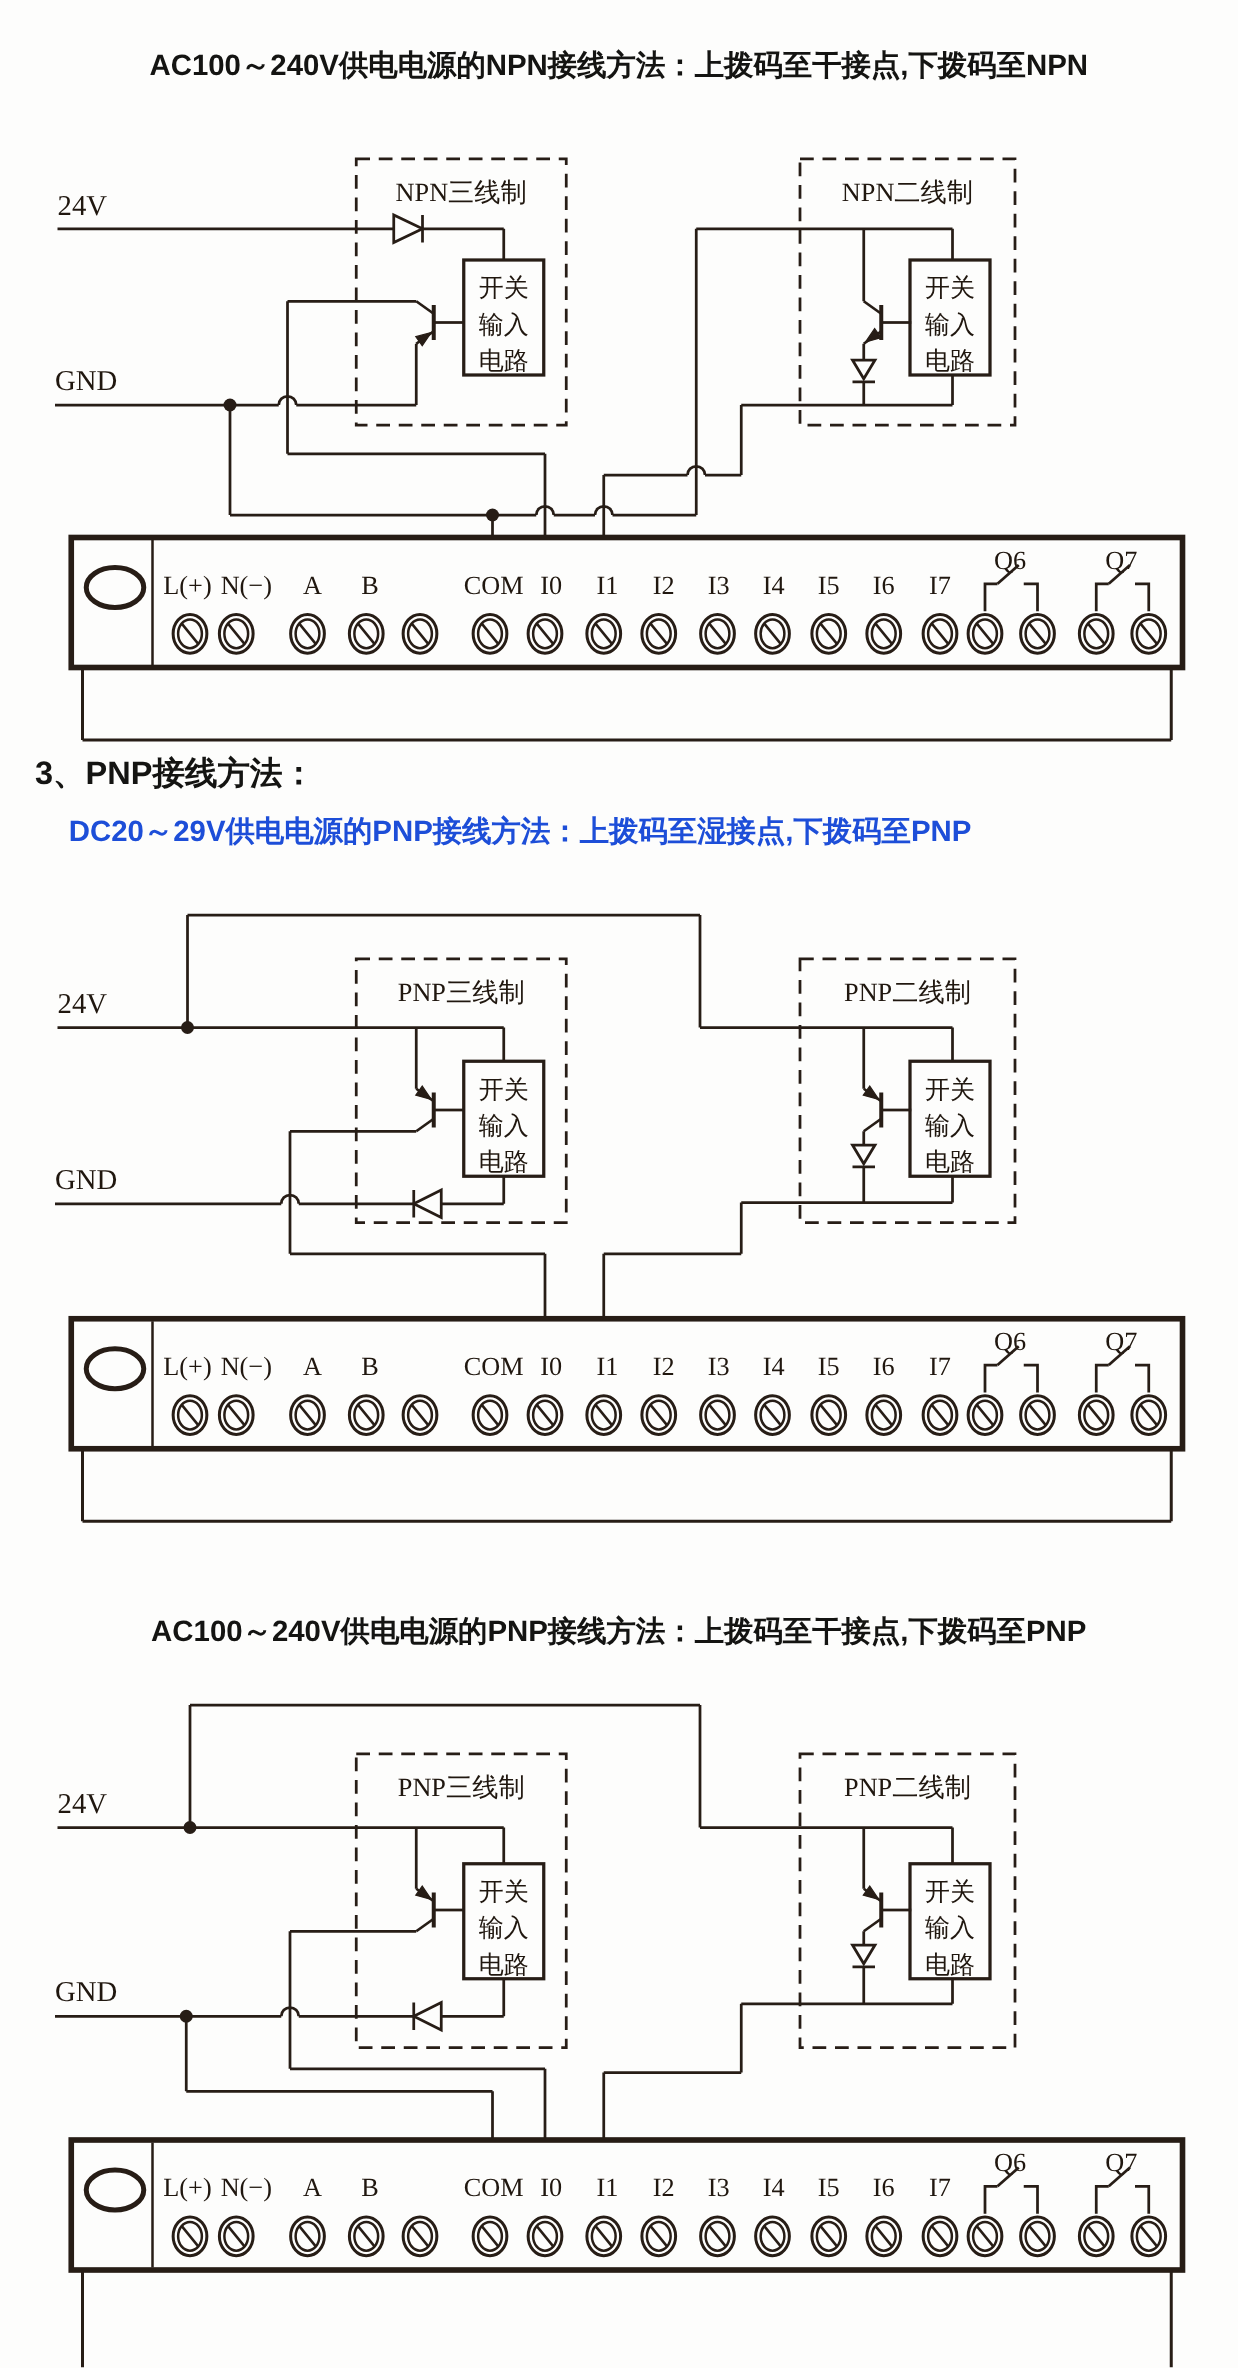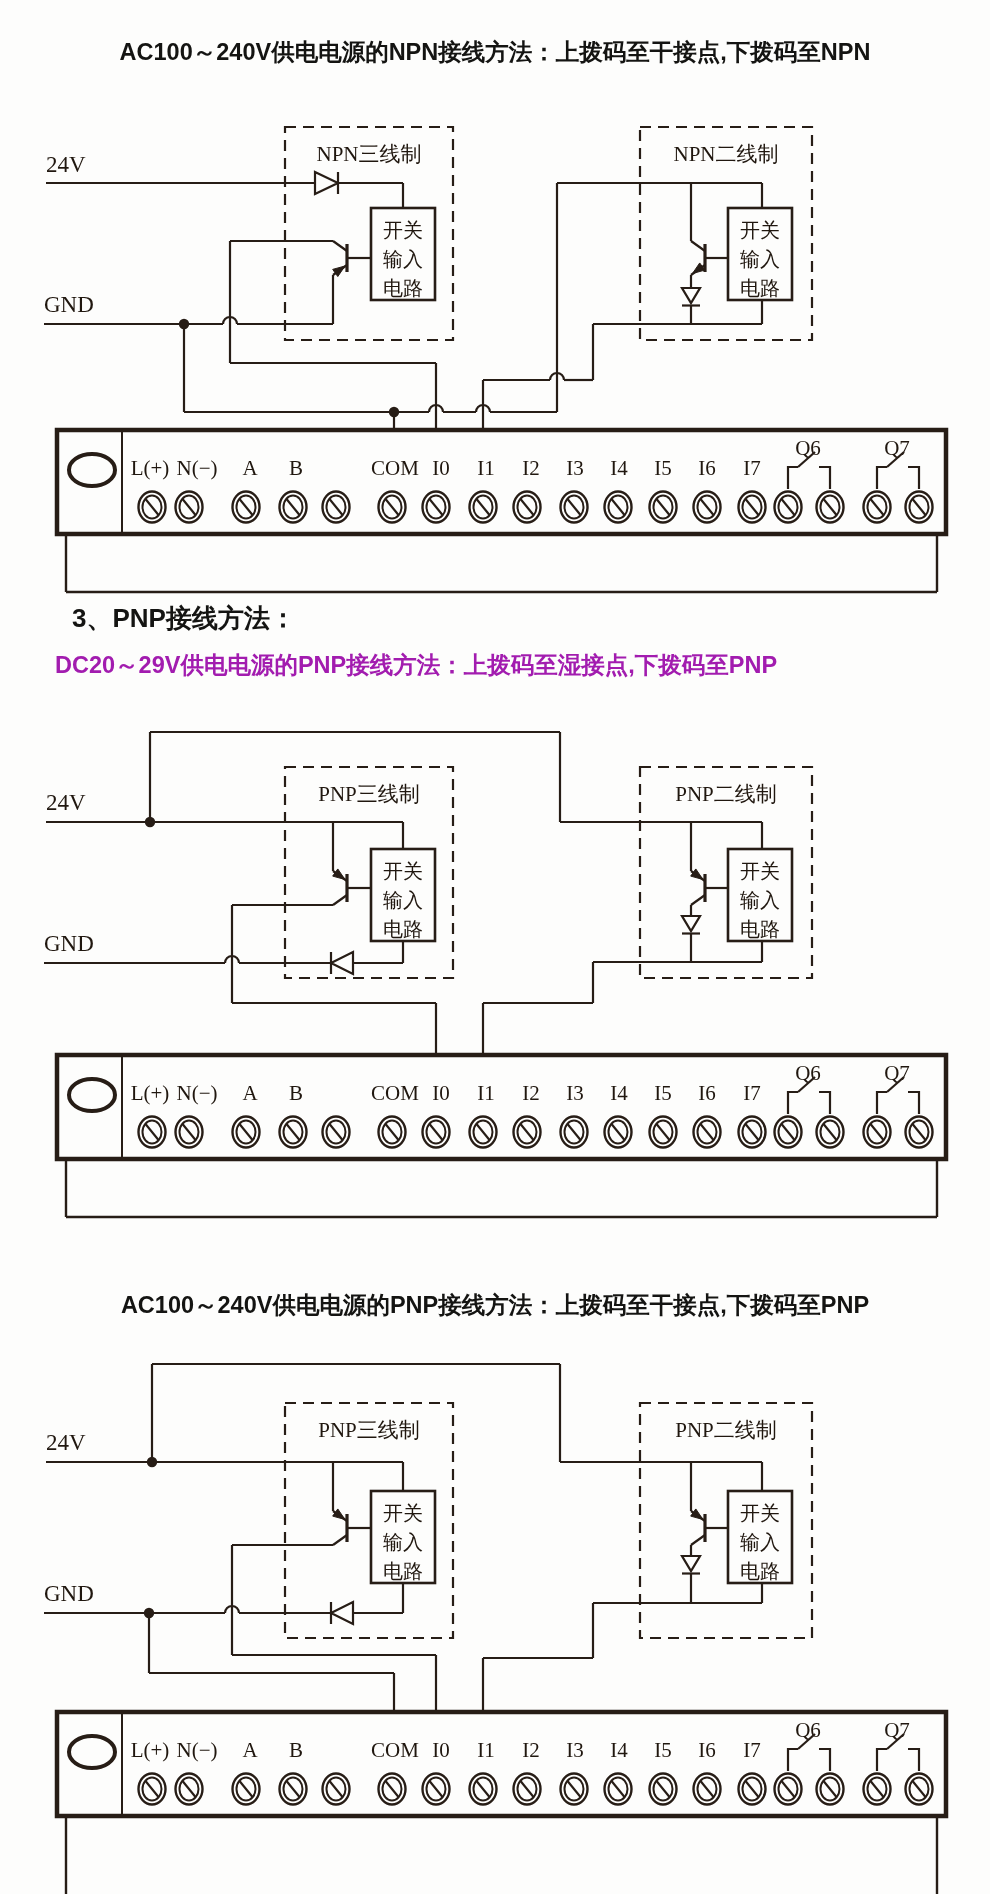--- a/index.html
+++ b/index.html
@@ -1,22 +1,22 @@
 <!DOCTYPE html>
 <html><head>
 <meta charset="utf-8">
 <style>
   html,body{margin:0;padding:0;}
   body{width:990px;height:1894px;background:#fdfdfc;position:relative;overflow:hidden;}
   .page-title{position:absolute;left:0;width:990px;text-align:center;
     font:700 23.5px "Liberation Sans","DejaVu Sans",sans-serif;color:#141412;white-space:nowrap;}
   .sub-heading{position:absolute;font:700 26px "Liberation Sans","DejaVu Sans",sans-serif;
-    color:#141412;white-space:nowrap;margin-left:44px;}
+    color:#141412;white-space:nowrap;}
   .sub-title{position:absolute;font:700 23.5px "Liberation Sans","DejaVu Sans",sans-serif;
-    color:#a21caf;white-space:nowrap;text-align:right;}
+    color:#1d4ed8;white-space:nowrap;text-align:right;}
   #schematic{position:absolute;top:0;left:0;}
   text{fill:#20170f;}
 </style>
 </head>
 <body>
 
 <div class="page-title" style="top:36px">AC100～240V供电电源的NPN接线方法：上拨码至干接点,下拨码至NPN</div>
 <div class="sub-heading" style="top:601px;left:28px">3、PNP接线方法：</div>
 <div class="sub-title" style="top:649px;left:55px">DC20～29V供电电源的PNP接线方法：上拨码至湿接点,下拨码至PNP</div>
 <div class="page-title" style="top:1289px">AC100～240V供电电源的PNP接线方法：上拨码至干接点,下拨码至PNP</div>

